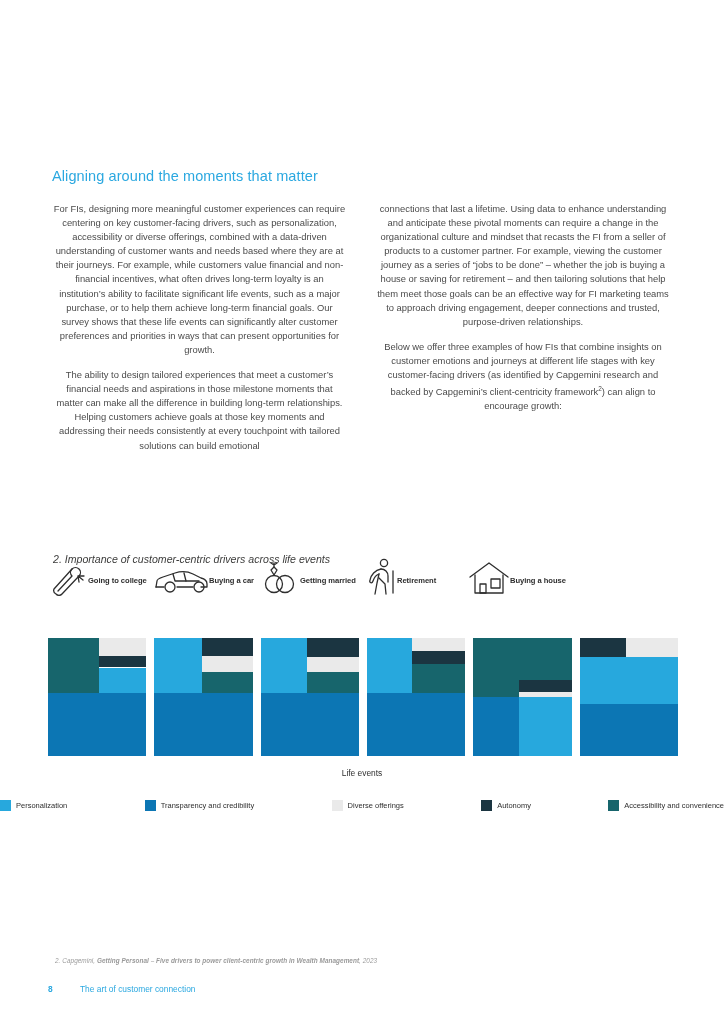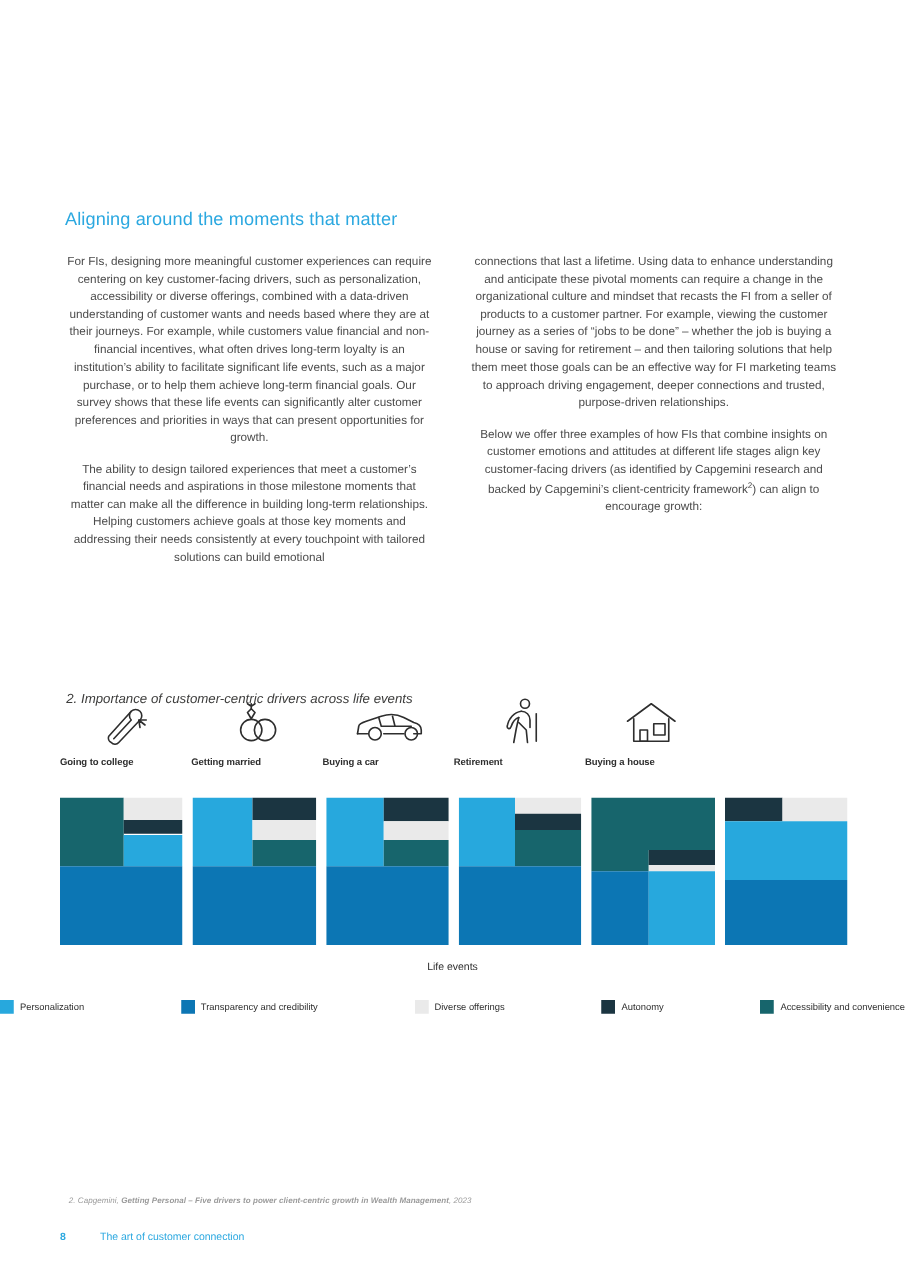--- a/index.html
+++ b/index.html
@@ -35,21 +35,22 @@
   .fig-title {
     position: absolute; left: 53px; top: 553px;
     font-size: 10.6px; font-style: italic; color: #3c3c3b;
   }
 
   .icons-row {
     position: absolute; left: 48px; top: 556px;
     width: 630px; display: flex;
   }
   .icon-cell {
-    width: 105px; display: flex; flex-direction: column;
+    width: 105px; display: flex; flex-direction: row;
+    align-items: center;
   }
   .icon-glyph { height: 40px; display: flex; align-items: flex-end; justify-content: center; }
   .icon-glyph svg { display: block; }
   .icon-label {
     margin-top: 9px; font-size: 7.6px; font-weight: bold; color: #2e2e2e;
     white-space: nowrap; letter-spacing: -.05px;
   }
 
   
   .chart {
@@ -98,64 +99,64 @@
 
   <h2 class="section-title">Aligning around the moments that matter</h2>
 
   <div class="col left">
     <p>For FIs, designing more meaningful customer experiences can require centering on key customer-facing drivers, such as personalization, accessibility or diverse offerings, combined with a data-driven understanding of customer wants and needs based where they are at their journeys. For example, while customers value financial and non-financial incentives, what often drives long-term loyalty is an institution’s ability to facilitate significant life events, such as a major purchase, or to help them achieve long-term financial goals.  Our survey shows that these life events can significantly alter customer preferences and priorities in ways that can present opportunities for growth.</p>
     <p>The ability to design tailored experiences that meet a customer’s financial needs and aspirations in those milestone moments that matter can make all the difference in building long-term relationships.  Helping customers achieve goals at those key moments and addressing their needs consistently at every touchpoint with tailored solutions can build emotional</p>
   </div>
 
   <div class="col right">
     <p>connections that last a lifetime. Using data to enhance understanding and anticipate these pivotal moments can require a change in the organizational culture and mindset that recasts the FI from a seller of products to a customer partner. For example, viewing the customer journey as a series of “jobs to be done” – whether the job is buying a house or saving for retirement – and then tailoring solutions that help them meet those goals can be an effective way for FI marketing teams to approach driving engagement, deeper connections and trusted, purpose-driven relationships.</p>
-    <p><span>Below we offer three examples of how FIs that combine insights on customer emotions and attitudes at different life stages align key customer-facing drivers (as identified by Capgemini research and backed by Capgemini’s client-centricity framework</span><sup>2</sup><span>) can align to encourage growth:</span></p>
+    <p><span>Below we offer three examples of how FIs that combine insights on customer emotions and journeys at different life stages with key customer-facing drivers (as identified by Capgemini research and backed by Capgemini’s client-centricity framework</span><sup>2</sup><span>) can align to encourage growth:</span></p>
   </div>
 
   <div class="fig-title">2. Importance of customer-centric drivers across life events</div>
 
   <div class="icons-row">
 
     <div class="icon-cell">
       <div class="icon-glyph">
         <svg width="40" height="36" viewBox="0 0 40 36" fill="none" stroke="#2e2e2e" stroke-width="1.3" stroke-linecap="round" stroke-linejoin="round">
           <path d="M6 29 L24 9 a5 5 0 0 1 7 0 a5 5 0 0 1 0 7 L14 34 a4 4 0 0 1 -6 0 a4 4 0 0 1 -2 -5 Z"></path>
           <path d="M24 9 a5 5 0 0 0 0 7 L10 31"></path>
           <path d="M30 16 l5 4 M30 16 l1 6 M30 16 l6 0"></path>
         </svg>
       </div>
       <div class="icon-label">Going to college</div>
-    </div>
-
-    <div class="icon-cell">
-      <div class="icon-glyph">
-        <svg width="42" height="36" viewBox="0 0 42 36" fill="none" stroke="#2e2e2e" stroke-width="1.3" stroke-linecap="round" stroke-linejoin="round">
-          <circle cx="16" cy="24" r="8.5"></circle>
-          <circle cx="27" cy="24" r="8.5"></circle>
-          <path d="M16 15 L13 10 l3 -3 l3 3 Z"></path>
-          <path d="M16 7 L16 3 M16 5 l-3 -2 M16 5 l3 -2"></path>
-        </svg>
-      </div>
-      <div class="icon-label">Getting married</div>
     </div>
 
     <div class="icon-cell">
       <div class="icon-glyph">
         <svg width="56" height="30" viewBox="0 0 56 30" fill="none" stroke="#2e2e2e" stroke-width="1.3" stroke-linecap="round" stroke-linejoin="round">
           <path d="M3 21 L4 15 c0-2 3-3 6-4 L22 7 c6-2 12-2 18 1 l8 4 c4 1 6 3 6 6 l0 3 l-6 0"></path>
           <path d="M3 21 l8 0 M24 21 l16 0"></path>
           <path d="M20 8 L22 15 l24 0"></path>
           <path d="M31 7 L33 15"></path>
           <circle cx="17" cy="21" r="5"></circle>
           <circle cx="46" cy="21" r="5"></circle>
         </svg>
       </div>
       <div class="icon-label">Buying a car</div>
     </div>
 
+    <div class="icon-cell">
+      <div class="icon-glyph">
+        <svg width="42" height="36" viewBox="0 0 42 36" fill="none" stroke="#2e2e2e" stroke-width="1.3" stroke-linecap="round" stroke-linejoin="round">
+          <circle cx="16" cy="24" r="8.5"></circle>
+          <circle cx="27" cy="24" r="8.5"></circle>
+          <path d="M16 15 L13 10 l3 -3 l3 3 Z"></path>
+          <path d="M16 7 L16 3 M16 5 l-3 -2 M16 5 l3 -2"></path>
+        </svg>
+      </div>
+      <div class="icon-label">Getting married</div>
+    </div>
+
 
     <div class="icon-cell">
       <div class="icon-glyph">
         <svg width="34" height="38" viewBox="0 0 34 38" fill="none" stroke="#2e2e2e" stroke-width="1.3" stroke-linecap="round" stroke-linejoin="round">
           <circle cx="21" cy="5" r="3.6"></circle>
           <path d="M18 11 C12 12 8 17 7 22 C6 25 9 26 10 23 C11 20 13 17 16 16"></path>
           <path d="M18 11 C22 11 25 14 25 18 L25 24"></path>
           <path d="M16 16 L14 25 L12 36"></path>
           <path d="M16 20 L22 26 L23 36"></path>
           <path d="M30 13 L30 35"></path>

